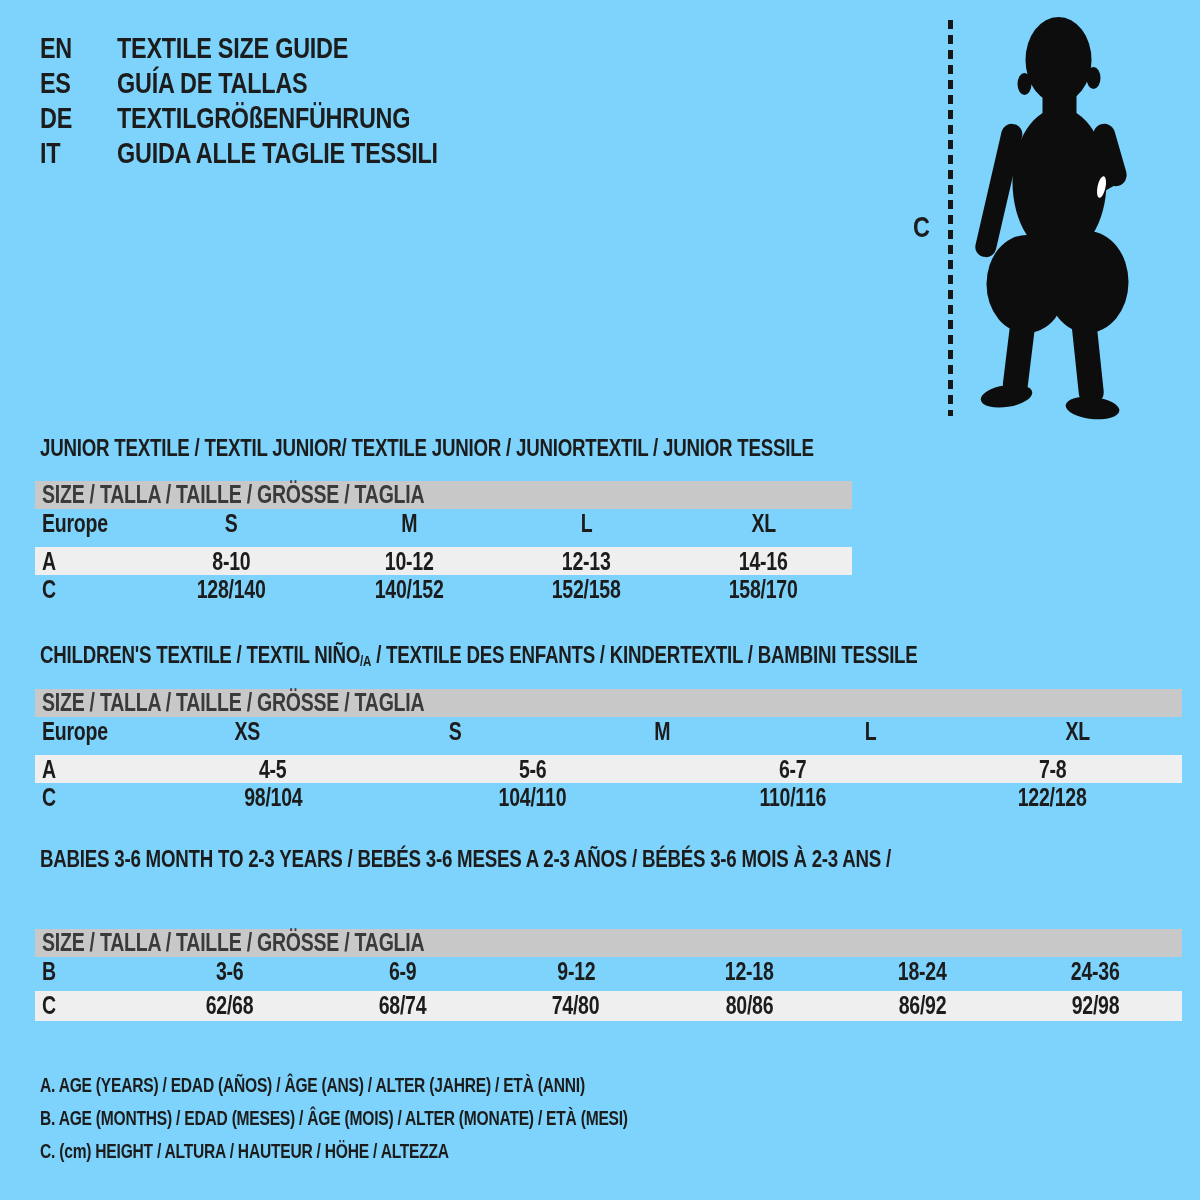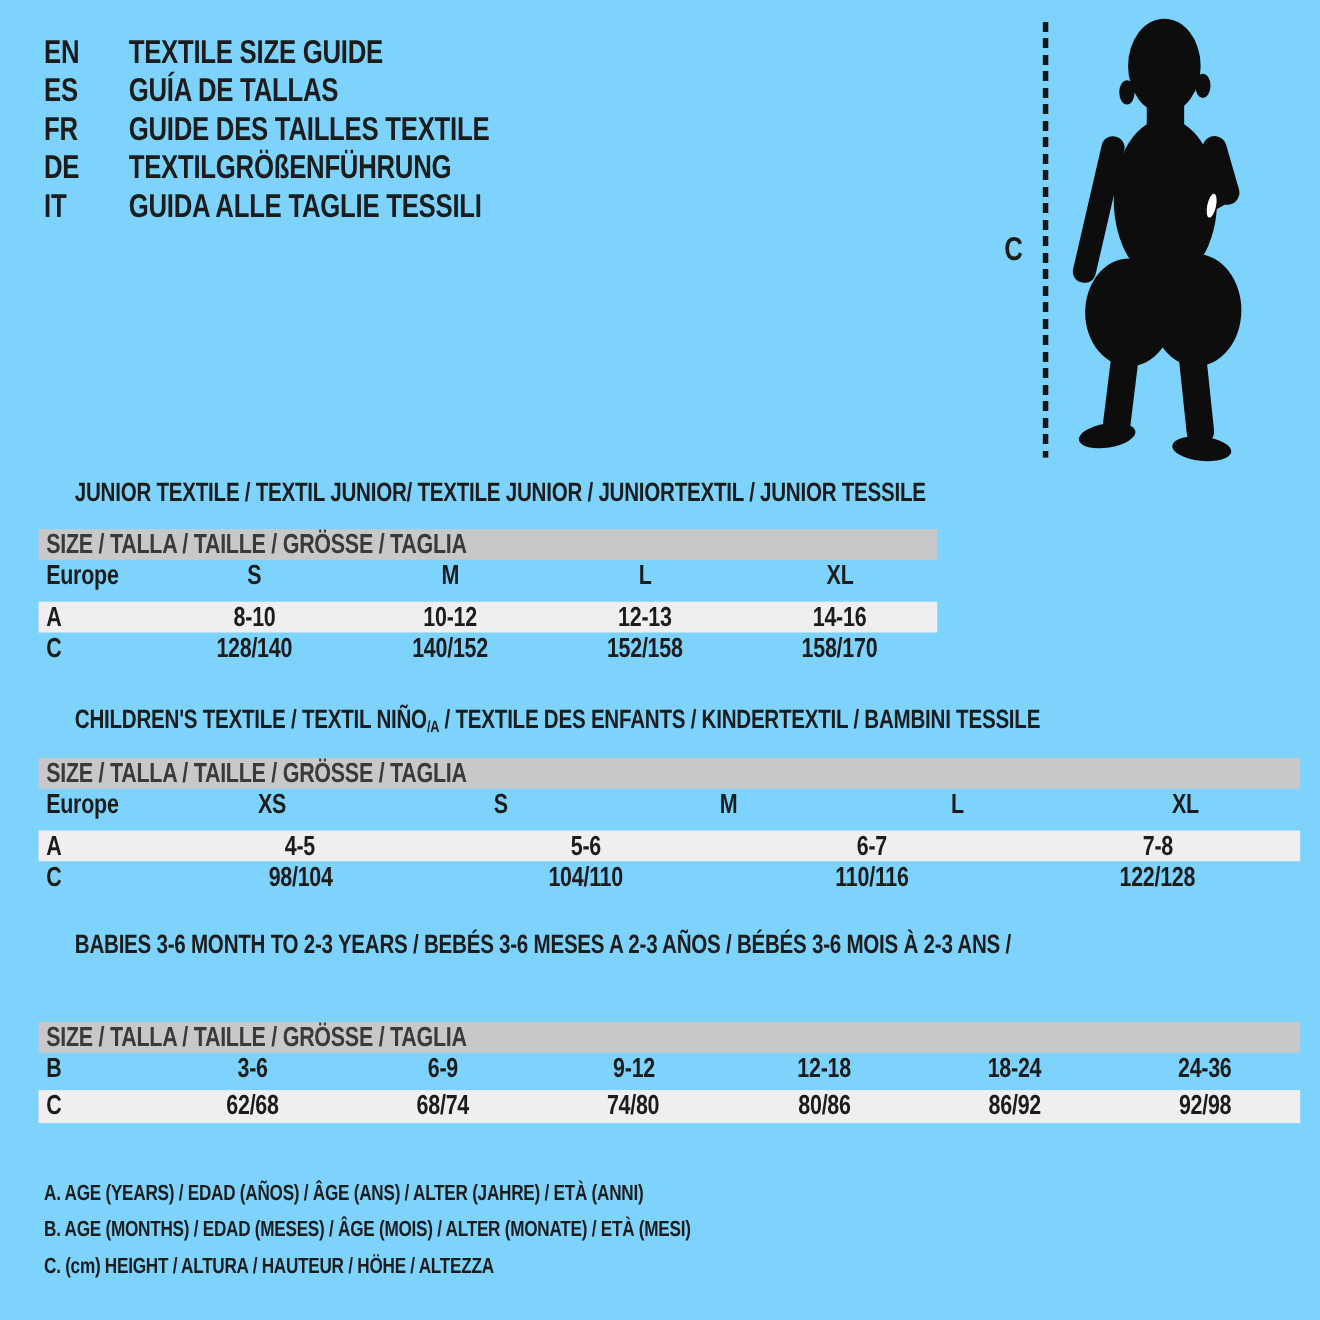--- a/index.html
+++ b/index.html
@@ -20,27 +20,27 @@
 
   
   .measure-line {
     position:absolute; left:948px; top:20px; width:5px; height:396px;
     background:repeating-linear-gradient(to bottom, #161616 0 9px, transparent 9px 15px);
   }
   .measure-label { position:absolute; left:913px; top:210px; font-size:30px; }
   .baby { position:absolute; left:963px; top:14px; }
 
   
-  .sec-title { position:absolute; left:40px; font-size:24px;margin-left:28px; }
+  .sec-title { position:absolute; left:40px; font-size:24px; }
   .sub { font-size:0.62em; vertical-align:-0.22em; }
   .title-line { height:34px; display:flex; align-items:flex-start; }
 
   
   .tbl { position:absolute; left:35px; font-size:25px; }
-  .tbl-head { height:28px; background:#c8c8c8; display:flex; align-items:center; padding-left:7px; color:#3a3a3a; }
+  .tbl-head { height:28px; background:#c8c8c8; display:flex; align-items:flex-end; padding-left:7px; color:#3a3a3a; }
   .trow { display:flex; }
   .shaded { background:#efefef; }
   .lab { width:108px; padding-left:7px; box-sizing:border-box; }
   .cell { flex:1; text-align:center; }
   .h38{height:38px} .h28{height:28px} .h36{height:36px} .h34{height:34px} .h30{height:30px}
 
   
   .legend { position:absolute; left:40px; top:1069px; font-size:20px; }
   .legend-line { height:33px; display:flex; align-items:center; }
 </style>
@@ -50,24 +50,20 @@
 <div class="page">
 
   <div class="lang">
     <div class="lang-row">
       <div class="lang-code"><span class="ct">EN</span></div>
       <div><span class="ct">TEXTILE SIZE GUIDE</span></div>
     </div>
     <div class="lang-row">
       <div class="lang-code"><span class="ct">ES</span></div>
       <div><span class="ct">GUÍA DE TALLAS</span></div>
-    </div>
-    <div class="lang-row">
-      <div class="lang-code"><span class="ct">FR</span></div>
-      <div><span class="ct">GUIDE DES TAILLES TEXTILE</span></div>
     </div>
     <div class="lang-row">
       <div class="lang-code"><span class="ct">DE</span></div>
       <div><span class="ct">TEXTILGRÖßENFÜHRUNG</span></div>
     </div>
     <div class="lang-row">
       <div class="lang-code"><span class="ct">IT</span></div>
       <div><span class="ct">GUIDA ALLE TAGLIE TESSILI</span></div>
     </div>
   </div>

